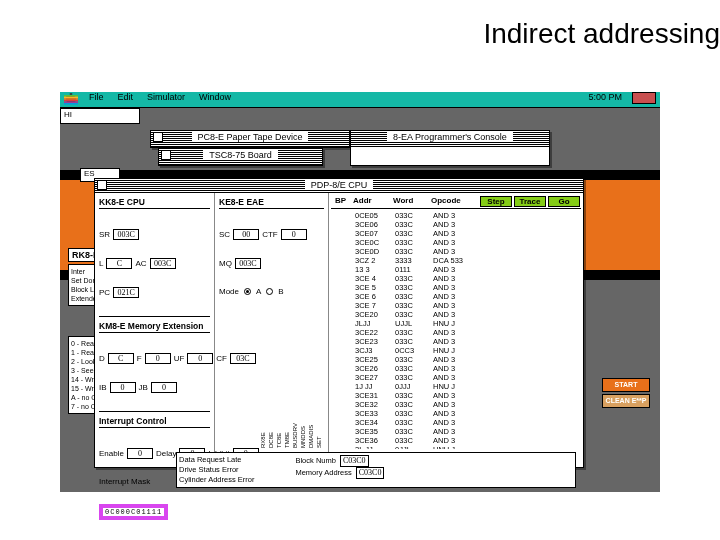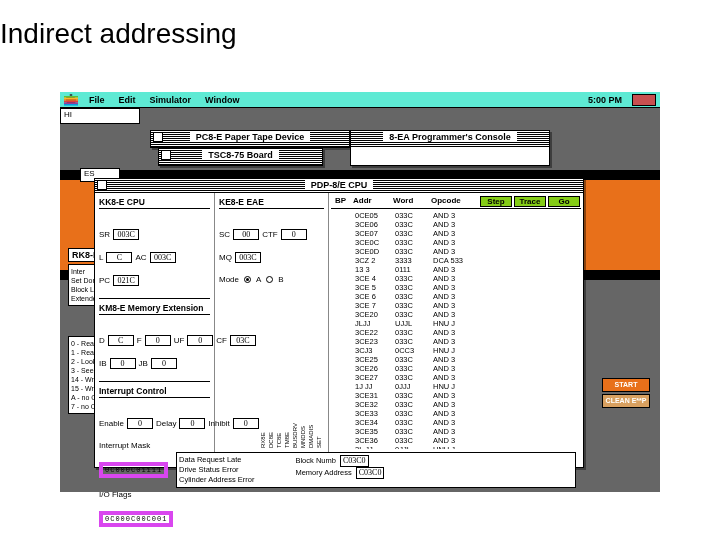--- a/index.html
+++ b/index.html
@@ -1,52 +1,52 @@
 <!DOCTYPE html>
 <html><head>
 <meta charset="utf-8">
 <style>
 *{box-sizing:border-box;margin:0;padding:0;font-family:Geneva,Helvetica,Arial,sans-serif}
 body{width:720px;height:540px;background:#fff;position:relative;overflow:hidden}
-.slide-title{font-size:28px;text-align:left;padding:18px 0 8px;font-weight:400}
+.slide-title{font-size:28px;text-align:right;padding:18px 0 8px;font-weight:400}
 .desktop{position:absolute;left:60px;top:92px;width:600px;height:400px;background:#555}
-.menubar{position:absolute;left:0;top:0;width:100%;height:16px;background:#5eead4;border-bottom:1px solid #000;display:flex;align-items:center;font-size:9px;font-weight:bold}
+.menubar{position:absolute;left:0;top:0;width:100%;height:16px;background:#14b8a6;border-bottom:1px solid #000;display:flex;align-items:flex-start;font-size:9px;font-weight:normal}
 .apple-logo{width:14px;height:14px;margin:0 4px;position:relative}
 .apple-logo svg{width:100%;height:100%}
 .menu-item{padding:0 7px;cursor:pointer}
 .menu-spacer{flex:1}
 .menu-time{padding:0 6px}
 .menu-app{width:24px;height:12px;background:#c85050;margin:0 4px;border:1px solid #000}
 .desk-bg{position:absolute;left:0;top:16px;width:100%;height:calc(100% - 16px);background:#666}
 .band{position:absolute;left:0;top:62px;width:100%;height:110px;background:#000}
 .band-orange{position:absolute;left:0;top:72px;width:100%;height:90px;background:#e8701a}
 .right-btns{position:absolute;right:10px;top:270px;display:flex;flex-direction:column;gap:2px}
 .right-btn{width:48px;height:14px;font-size:7px;color:#fff;border:1px solid #000;text-align:center;line-height:12px;font-weight:bold}
 .rb-start{background:#e8701a}
 .rb-clean{background:#d8a060}
 .win{position:absolute;background:#fff;border:1px solid #000;box-shadow:2px 2px 0 rgba(0,0,0,.4)}
-.win-title{height:14px;background:repeating-linear-gradient(0deg,#fff,#fff 1px,#000 1px,#000 2px);border-bottom:1px solid #000;text-align:center;font-size:9px;font-weight:bold;position:relative}
+.win-title{height:14px;background:repeating-linear-gradient(0deg,#fff,#fff 1px,#000 1px,#000 2px);border-bottom:1px solid #000;text-align:center;font-size:9px;font-weight:normal;position:relative}
 .win-title span{background:#fff;padding:0 6px;position:relative;top:1px}
 .win-close{position:absolute;left:2px;top:1px;width:10px;height:10px;background:#fff;border:1px solid #000}
 .tape-win{left:90px;top:22px;width:200px;height:18px}
 .tape-win .win-title{height:16px}
 .tsc-win{left:98px;top:40px;width:165px;height:18px}
 .tsc-win .win-title{height:16px}
 .prog-win{left:290px;top:22px;width:200px;height:36px}
 .prog-win .win-title{height:16px}
 .a-win{left:8px;top:44px;width:80px;height:16px;font-size:8px;padding:1px 3px;border:1px solid #000;background:#fff}
 .b-win{left:20px;top:60px;width:40px;height:14px;font-size:8px;padding:0 3px;border:1px solid #000;background:#fff;position:absolute}
 .rks-label{position:absolute;left:8px;top:140px;font-size:9px;font-weight:bold;background:#fff;padding:1px 3px;border:1px solid #000}
 .cpu-win{left:34px;top:70px;width:490px;height:290px}
 .cpu-body{display:flex;height:calc(100% - 14px);font-size:8px}
 .col1{width:120px;border-right:1px solid #888;padding:4px}
 .col2{width:135px;border-right:1px solid #888;padding:4px}
 .col3{flex:1;padding:2px}
 .sect-h{font-weight:bold;font-size:8.5px;border-bottom:1px solid #000;margin-bottom:20px;padding-bottom:1px}
-.reg-row{display:flex;align-items:center;margin:12px 0;gap:3px}
+.reg-row{display:flex;align-items:center;margin:18px 0;gap:3px}
 .reg-lbl{font-size:8px}
 .reg-val{border:1px solid #000;padding:0 2px;font-family:Liberation Serif, serif;font-size:8px;background:#fff;min-width:26px;text-align:center}
 .divider{border-top:1px solid #000;margin:4px 0}
 .radio{width:7px;height:7px;border:1px solid #000;border-radius:50%;display:inline-block;margin:0 2px}
 .radio.on::after{content:"";display:block;width:3px;height:3px;background:#000;border-radius:50%;margin:1px auto}
 .col3-head{display:flex;font-size:8px;border-bottom:1px solid #000;padding:1px 0;font-weight:bold}
 .col3-head>div{padding:0 4px}
 .ch-bp{width:18px}
 .ch-addr{width:40px}
 .ch-word{width:38px}

